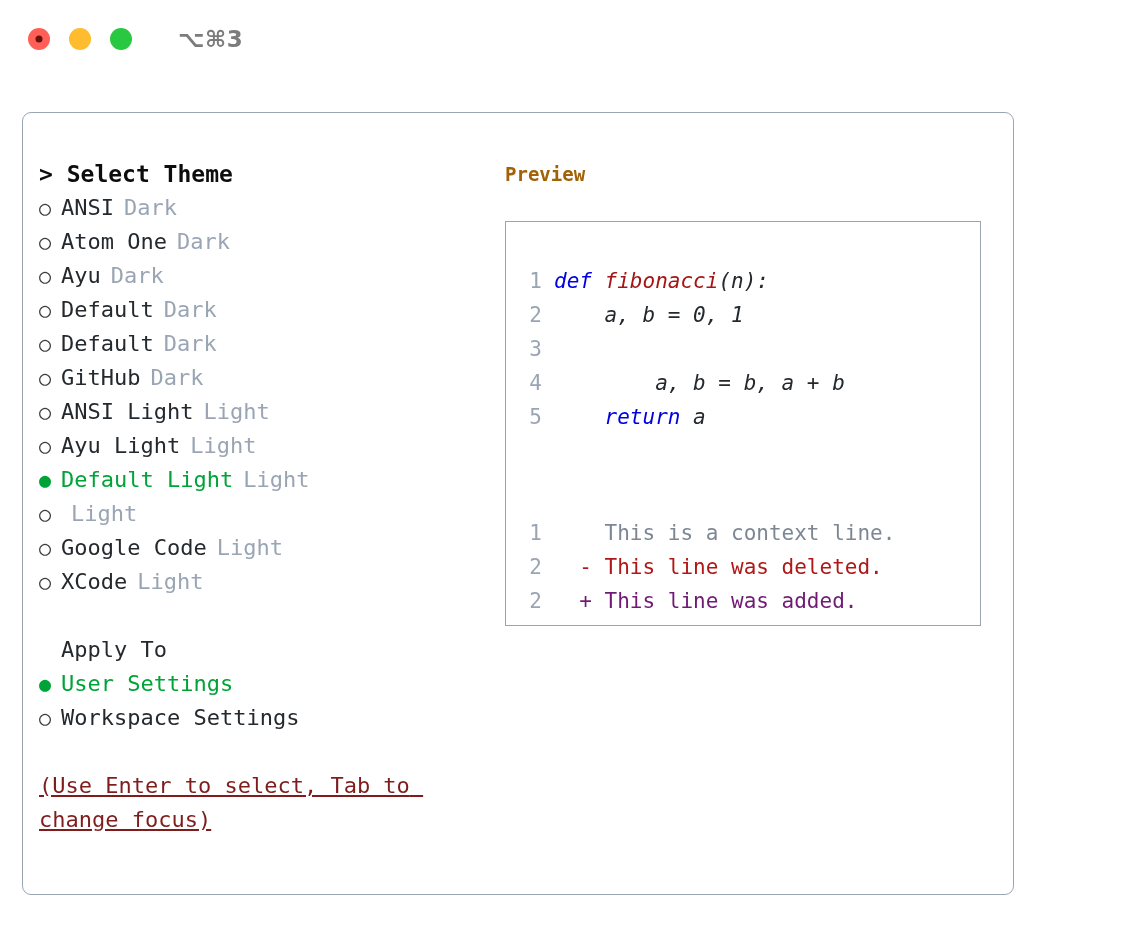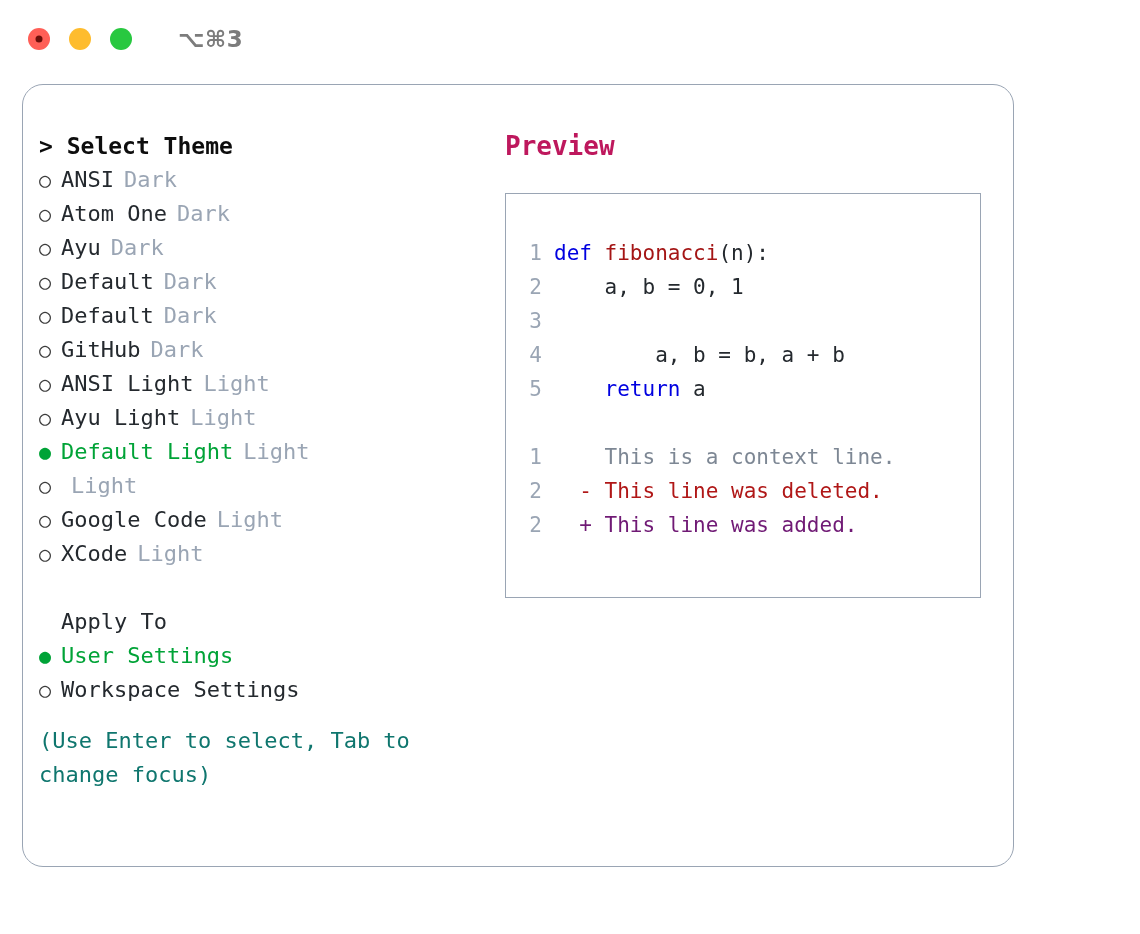--- a/index.html
+++ b/index.html
@@ -67,25 +67,25 @@
     font-weight: 700;
     color: #7c7c7c;
     letter-spacing: 0.5px;
     white-space: pre;
   }
 
   
   .content-frame {
     position: absolute;
     left: 22px;
-    top: 84px;
+    top: 112px;
     width: 992px;
     height: 783px;
     border: 1.6px solid #9aa5b4;
-    border-radius: 21px;
+    border-radius: 9px;
     background: #ffffff;
   }
 
   .columns {
     display: flex;
     width: 100%;
     height: 100%;
     padding: 44px 0 0 0;
   }
 
@@ -138,33 +138,34 @@
 
   .subsection-header {
     font-size: 22px;
     color: #24292e;
     line-height: 34px;
     padding-left: 22px;
     white-space: pre;
   }
 
   .hint {
-    margin-top: 17px;
+    margin-top: 34px;
     font-size: 22px;
     line-height: 34px;
-    color: #0f766e;
+    color: #7f1d1d;
     width: 400px;
     white-space: pre-wrap;
+    text-decoration: underline;
   }
 
   
   .preview-title {
-    font-size: 26px;
+    font-size: 19px;
     font-weight: 700;
-    color: #be185d;
+    color: #a16207;
     line-height: 34px;
     white-space: pre;
   }
 
   .preview-box {
     margin-top: 30px;
     width: 476px;
     height: 405px;
     border: 1.6px solid #9aa5b4;
     background: #ffffff;
@@ -179,29 +180,29 @@
     white-space: pre;
   }
 
   .lineno {
     flex: 0 0 34px;
     text-align: right;
     color: #9aa5b4;
     padding-right: 12px;
   }
 
-  .code-text { color: #24292e; }
+  .code-text { color: #24292e; font-style: italic; }
 
   .tok-kw   { color: #0000e0; }
   .tok-fn   { color: #a41515; }
   .tok-plain{ color: #24292e; }
 
   .blank-line { height: 34px; }
 
-  .diff-ctx { color: #7d8794; }
+  .diff-ctx { color: #7d8794; margin-top: 48px; }
   .diff-del { color: #b01717; }
   .diff-add { color: #701a75; }
 </style>
 </head>
 <body>
 
 <div class="app-window">
 
   <div class="titlebar">
     <div class="traffic-lights">

